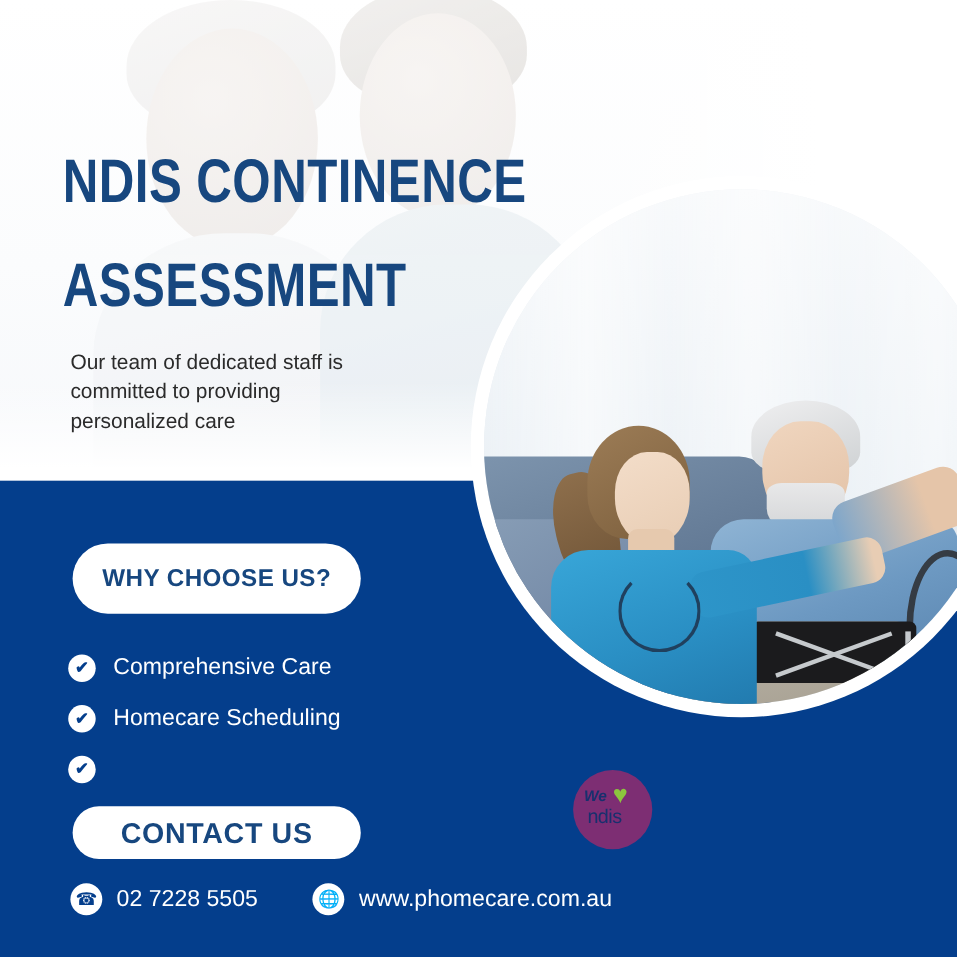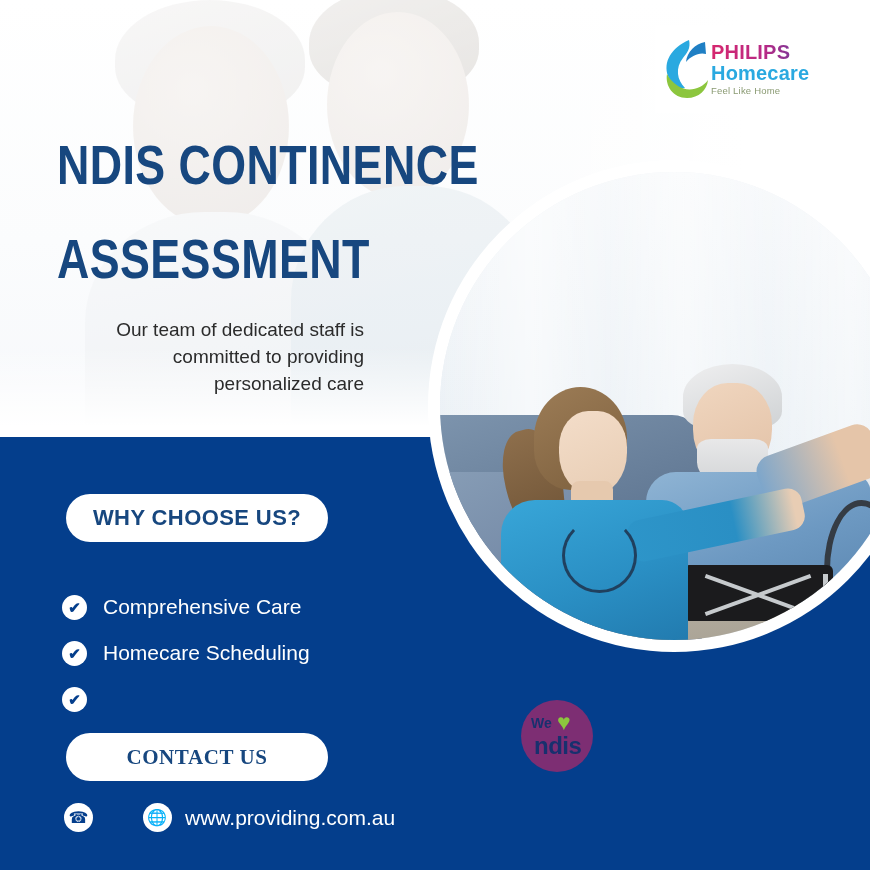--- a/index.html
+++ b/index.html
@@ -64,21 +64,20 @@
     transform-origin:left top;
     white-space:nowrap;
   }
   .headline .l1, .headline .l2 { display:block; }
 
   .subcopy {
     position:absolute; left:64px; top:316px; width:300px;
     color:#2b2b2b;
     font-size:19px;
     line-height:27px;
-    text-align:right;
   }
 
   
   .hero-ring {
     position:absolute; left:428px; top:160px;
     width:492px; height:492px;
     border-radius:50%;
     background:#ffffff;
     box-shadow:0 0 0 0 rgba(0,0,0,0);
   }
@@ -218,22 +217,22 @@
   .lt-tag {
     font-size:9.5px; color:#8a9a72; margin-top:3px; letter-spacing:.2px;
   }
 
   
   .pill {
     position:absolute; background:#ffffff; border-radius:40px;
     display:flex; align-items:center; justify-content:center;
     color:#17477f; font-weight:bold;
   }
-  .pill-why { left:66px; top:494px; width:262px; height:48px; font-size:22px; letter-spacing:.4px; }
-  .pill-contact { left:66px; top:733px; width:262px; height:48px; font-size:21px; letter-spacing:.6px;font-family:Liberation Serif, serif; }
+  .pill-why { left:66px; top:494px; width:262px; height:64px; font-size:22px; letter-spacing:.4px; }
+  .pill-contact { left:66px; top:733px; width:262px; height:48px; font-size:26px; letter-spacing:.6px; }
 
   
   .features { position:absolute; left:62px; top:584px; width:360px; }
   .feat-row { display:flex; align-items:center; height:46px; }
   .check {
     width:25px; height:25px; border-radius:50%;
     background:#ffffff; flex:none;
     display:flex; align-items:center; justify-content:center;
     color:#043e8c; font-size:15px; font-weight:bold; line-height:1;
   }
@@ -250,28 +249,28 @@
   }
   .ftext { margin-left:13px; color:#ffffff; font-size:21px; }
 
   
   .ndis {
     position:absolute; left:521px; top:700px; width:72px; height:72px;
     border-radius:50%; background:#7d2e73;
   }
   .ndis-we {
     position:absolute; left:10px; top:15px; color:#18306e;
-    font-size:14px; font-weight:bold;
+    font-size:14px; font-weight:bold;font-style:italic;
   }
   .ndis-heart {
     position:absolute; left:36px; top:11px; color:#8cc63e; font-size:23px; line-height:1;
   }
   .ndis-word {
     position:absolute; left:13px; top:32px; color:#18306e;
-    font-size:24px; font-weight:bold; letter-spacing:-.5px;
+    font-size:18px; font-weight:normal; letter-spacing:-.5px;
   }
 </style>
 </head>
 <body>
 
 <div class="poster">
 
   <div class="top-band">
     <div class="ghost-photo">
       <div class="gp-hair" style="left:20px;top:10px;width:190px;height:120px;background:linear-gradient(160deg,#e9e6e3 0%,#d8d4d0 100%);"></div>
@@ -316,34 +315,20 @@
       <div class="nurse-tail"></div>
       <div class="nurse-hair"></div>
       <div class="nurse-face"></div>
       <div class="nurse-neck"></div>
       <div class="nurse-scrub"></div>
       <div class="nurse-arm"></div>
       <div class="steth"></div>
     </div>
   </div>
 
-  <div class="logo-card">
-    <div class="logo-mark">
-      <svg viewBox="0 0 50 66" width="50" height="66" aria-hidden="true">
-        <path d="M30 4 C12 12, 4 26, 9 40 C12 49, 20 54, 26 52 C18 44, 16 32, 24 22 C28 17, 32 12, 30 4 Z" fill="#2aa9e0"></path>
-        <path d="M46 6 C36 8, 28 16, 27 26 C32 20, 40 16, 47 18 Z" fill="#1f7fc4"></path>
-        <path d="M8 38 C6 50, 14 62, 28 62 C40 62, 48 54, 49 44 C42 54, 28 56, 19 50 C13 46, 10 42, 8 38 Z" fill="#8cc63e"></path>
-      </svg>
-    </div>
-    <div class="logo-text">
-      <div class="lt-philips">PHILIPS</div>
-      <div class="lt-home">Homecare</div>
-      <div class="lt-tag">Feel Like Home</div>
-    </div>
-  </div>
 
   <div class="pill pill-why">WHY CHOOSE US?</div>
 
   <div class="features">
     <div class="feat-row">
       <span class="check">✔</span>
       <span class="feat-label">Comprehensive Care</span>
     </div>
     <div class="feat-row">
       <span class="check">✔</span>
@@ -358,20 +343,21 @@
 
   <div class="ndis">
     <span class="ndis-we">We</span>
     <span class="ndis-heart">♥</span>
     <span class="ndis-word">ndis</span>
   </div>
 
   <div class="footer">
     <div class="fgroup">
       <span class="fico">☎</span>
+      <span class="ftext">02 7228 5505</span>
     </div>
     <div class="fgroup">
       <span class="fico">🌐</span>
-      <span class="ftext">www.providing.com.au</span>
+      <span class="ftext">www.phomecare.com.au</span>
     </div>
   </div>
 
 </div>
 
 </body></html>

